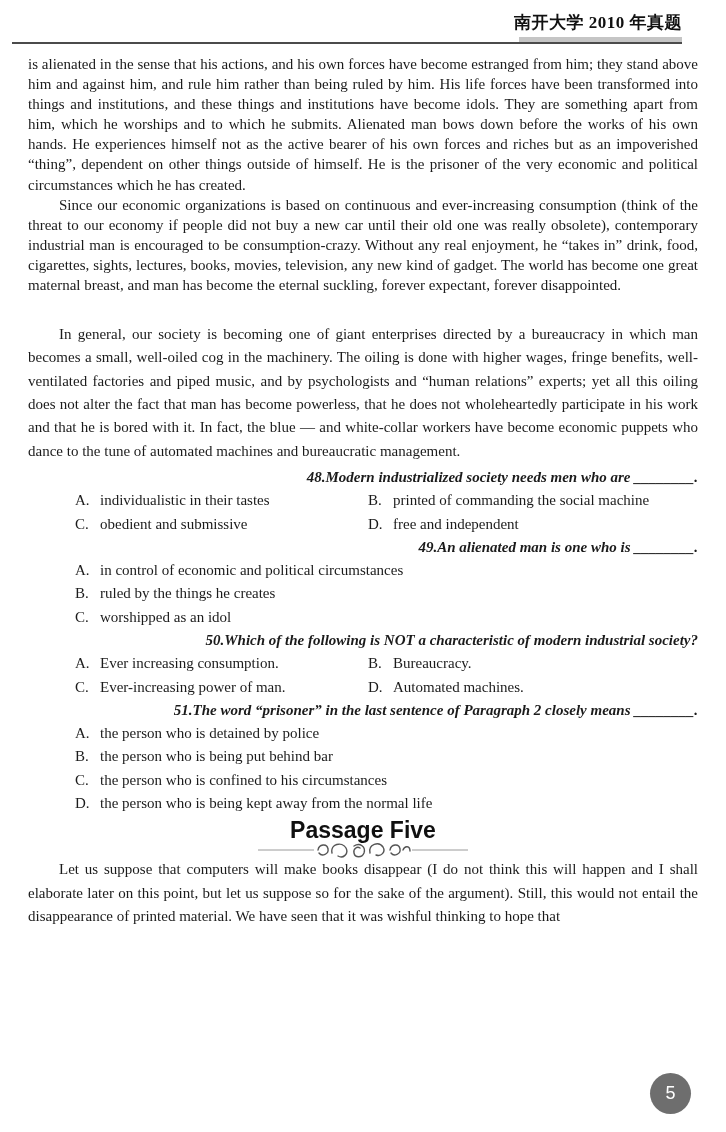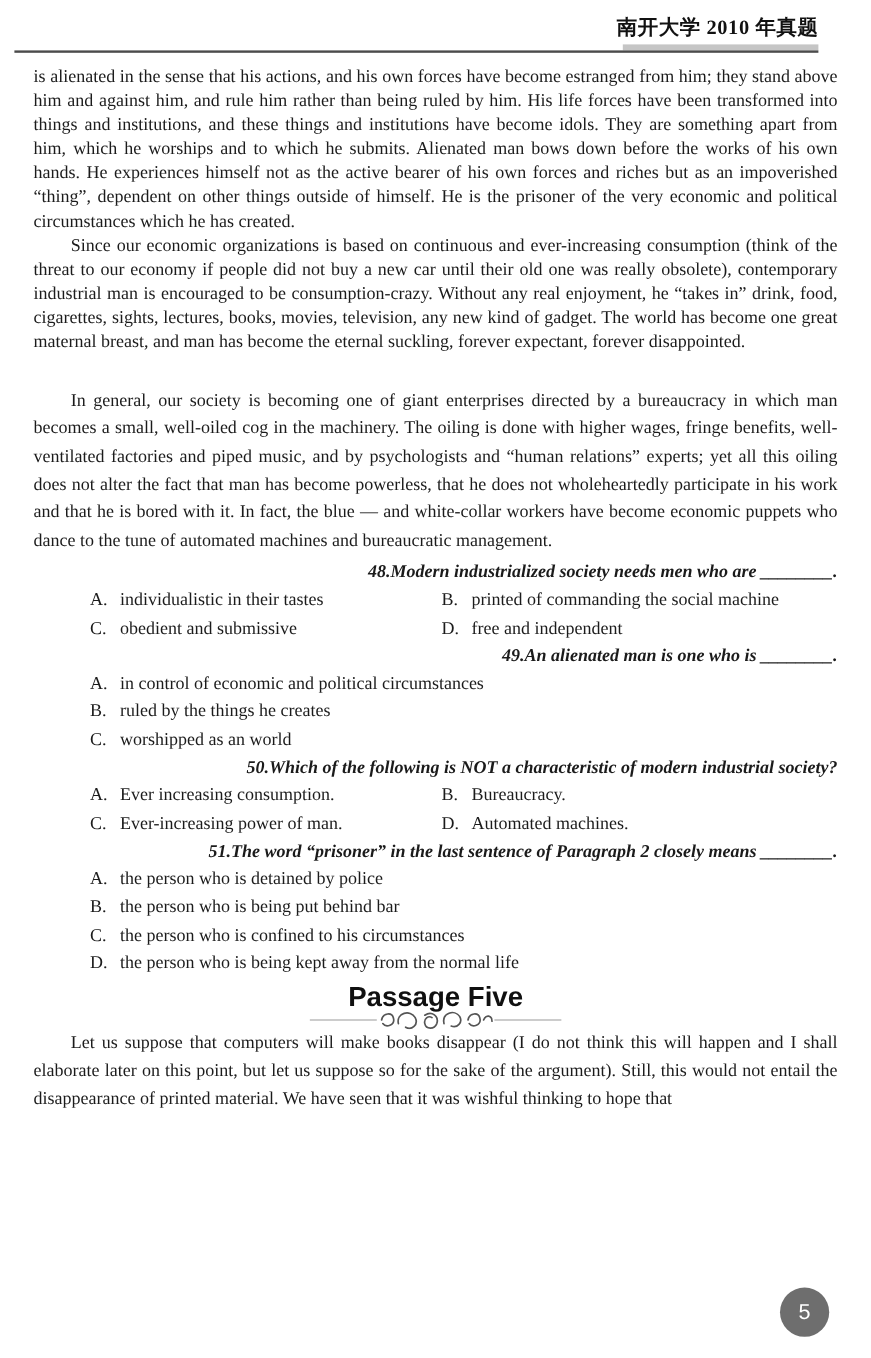--- a/index.html
+++ b/index.html
@@ -92,21 +92,21 @@
         </div>
       </div>
 
       <div class="question">
         <div class="q-stem">
           <span class="q-num">49.</span><span>An alienated man is one who is ________.</span>
         </div>
         <div class="q-options">
           <div class="opt"><span class="opt-label">A.</span><span>in control of economic and political circumstances</span></div>
           <div class="opt"><span class="opt-label">B.</span><span>ruled by the things he creates</span></div>
-          <div class="opt"><span class="opt-label">C.</span><span>worshipped as an world</span></div>
+          <div class="opt"><span class="opt-label">C.</span><span>worshipped as an idol</span></div>
         </div>
       </div>
 
       <div class="question">
         <div class="q-stem">
           <span class="q-num">50.</span><span>Which of the following is NOT a characteristic of modern industrial society?</span>
         </div>
         <div class="q-options two-col">
           <div class="opt"><span class="opt-label">A.</span><span>Ever increasing consumption.</span></div>
           <div class="opt"><span class="opt-label">B.</span><span>Bureaucracy.</span></div>

